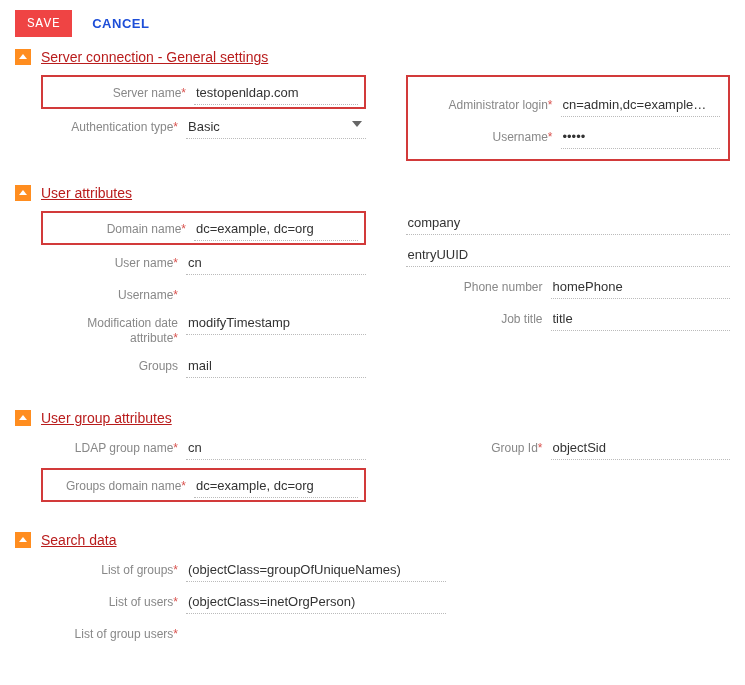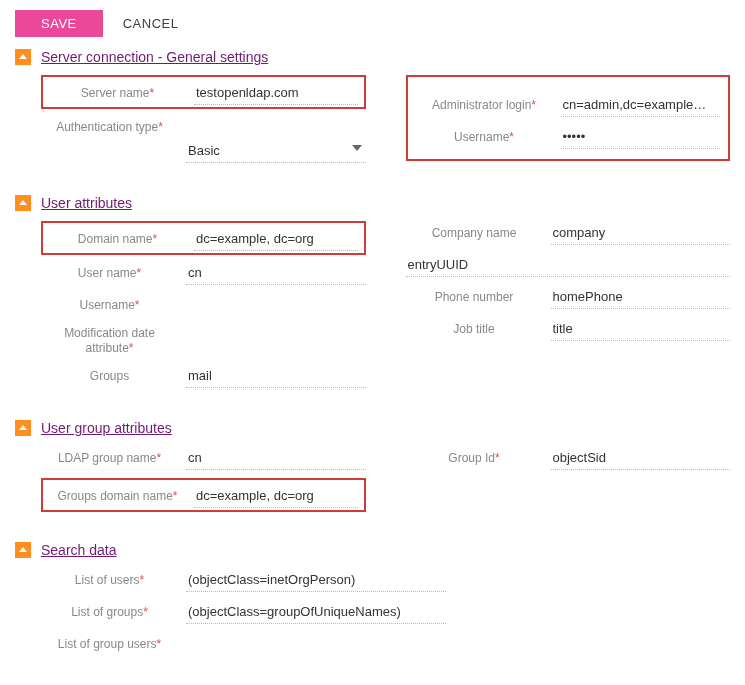--- a/index.html
+++ b/index.html
@@ -6,72 +6,74 @@
     body {
       font-family: "Segoe UI", -apple-system, sans-serif;
       font-size: 13px;
       color: #444;
       background: #fff;
       padding: 10px 15px;
       width: 745px;
     }
     .topbar { display: flex; align-items: center; gap: 20px; margin-bottom: 12px; }
     .btn-save {
-      background: #ec4899;
+      background: #ef4444;
       color: #fff;
       border: none;
-      padding: 6px 26px;
+      padding: 6px 12px;
       font-size: 13px;
       letter-spacing: 0.5px;
       cursor: pointer;
+      font-family: Liberation Mono, monospace;
     }
     .btn-cancel {
-      color: #404040;
+      color: #1d4ed8;
       background: none;
       border: none;
       font-size: 13px;
       letter-spacing: 0.5px;
       cursor: pointer;
+      font-weight: bold;
     }
     .section { margin-bottom: 24px; }
     .section-head { display: flex; align-items: center; gap: 10px; margin-bottom: 10px; }
     .chev {
       width: 16px; height: 16px;
       background: #ff8d1f;
       display: flex; align-items: center; justify-content: center;
       cursor: pointer;
     }
     .chev svg { width: 10px; height: 10px; fill: #fff; }
-    .section-title { color: #701a75; font-size: 14px; text-decoration: underline; }
+    .section-title { color: #b91c1c; font-size: 14px; text-decoration: underline; }
     .fields-row { display: flex; gap: 40px; align-items: flex-start; }
     .col { flex: 1; }
     .field { display: flex; align-items: flex-start; margin-bottom: 8px; }
     .fld-label {
       width: 145px;
-      text-align: center;
+      text-align: right;
       color: #888;
       font-size: 12px;
       padding-right: 8px;
       padding-top: 5px;
       line-height: 1.25;
     }
     .fld-label .req { color: #d9534f; }
     .fld-input {
       flex: 1;
       border: none;
       border-bottom: 1px dotted #bbb;
       padding: 4px 2px;
       font-size: 13px;
       color: #333;
       font-family: Liberation Sans, sans-serif;
       min-width: 0;
       width: 100%;
       background: transparent;
     }
-    .select-wrap { flex: 1; position: relative; display: flex; align-items: center; margin-top: 24px; }
+    .select-wrap { flex: 1; position: relative; display: flex; align-items: center; }
     .select-caret {
       position: absolute; right: 4px; top: 6px;
       width: 0; height: 0;
       border-left: 5px solid transparent;
       border-right: 5px solid transparent;
       border-top: 6px solid #666;
     }
     .hl-red {
       border: 2px solid #d23a3a;
       padding: 4px 6px 2px;
@@ -146,29 +148,29 @@
       </div>
       <div class="field">
         <span class="fld-label"><span>User name</span><span class="req">*</span></span>
         <input class="fld-input" value="cn" style="">
       </div>
       <div class="field">
         <span class="fld-label"><span>Username</span><span class="req">*</span></span>
       </div>
       <div class="field">
         <span class="fld-label"><span>Modification date attribute</span><span class="req">*</span></span>
+        <input class="fld-input" value="modifyTimestamp" style="">
       </div>
       <div class="field">
         <span class="fld-label"><span>Groups</span></span>
         <input class="fld-input" value="mail" style="">
       </div>
     </div>
     <div class="col">
       <div class="field">
-        <span class="fld-label"><span>Company name</span></span>
         <input class="fld-input" value="company" style="">
       </div>
       <div class="field">
         <input class="fld-input" value="entryUUID" style="">
       </div>
       <div class="field">
         <span class="fld-label"><span>Phone number</span></span>
         <input class="fld-input" value="homePhone" style="">
       </div>
       <div class="field">
@@ -212,24 +214,24 @@
   <div class="section-head">
     <div class="chev">
       <svg viewBox="0 0 10 10">
           <polygon points="1,7 9,7 5,2"></polygon>
         </svg>
     </div>
     <span class="section-title">Search data</span>
   </div>
   <div class="indent">
     <div class="field">
+      <span class="fld-label"><span>List of groups</span><span class="req">*</span></span>
+      <input class="fld-input" style="max-width: 260px;" value="(objectClass=groupOfUniqueNames)">
+    </div>
+    <div class="field">
       <span class="fld-label"><span>List of users</span><span class="req">*</span></span>
       <input class="fld-input" style="max-width: 260px;" value="(objectClass=inetOrgPerson)">
     </div>
     <div class="field">
-      <span class="fld-label"><span>List of groups</span><span class="req">*</span></span>
-      <input class="fld-input" style="max-width: 260px;" value="(objectClass=groupOfUniqueNames)">
-    </div>
-    <div class="field">
       <span class="fld-label"><span>List of group users</span><span class="req">*</span></span>
     </div>
   </div>
 </div>
 
 </body></html>

